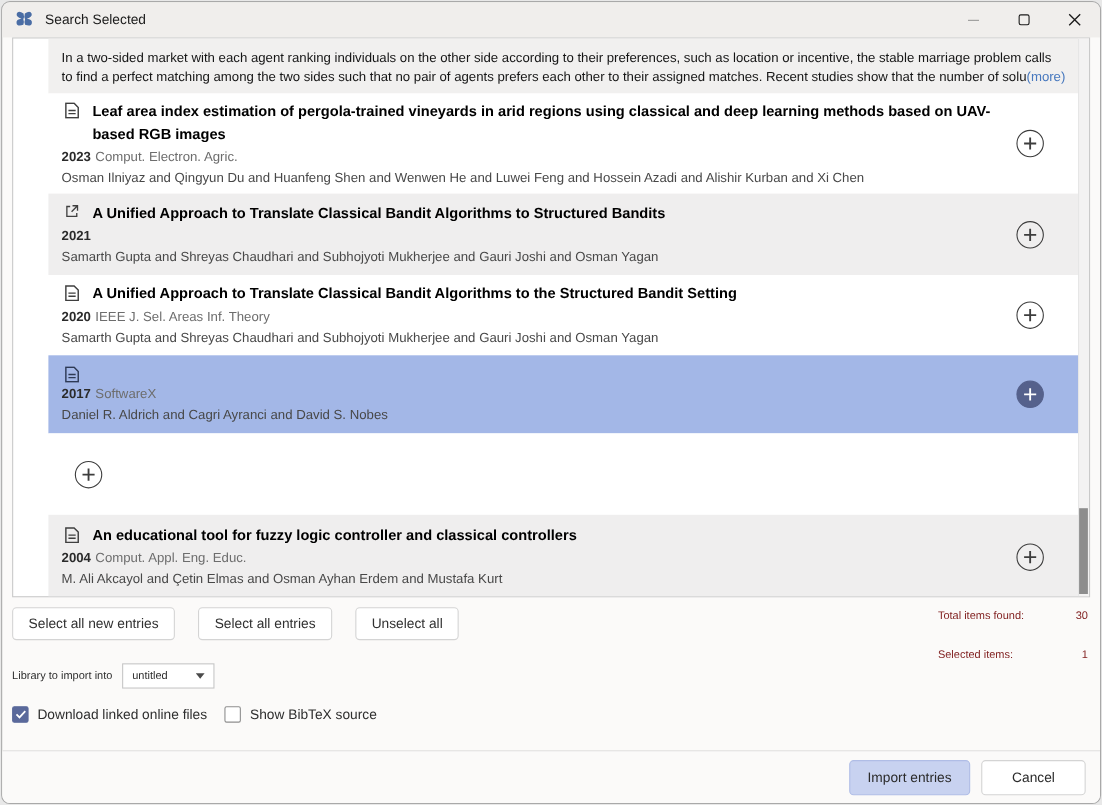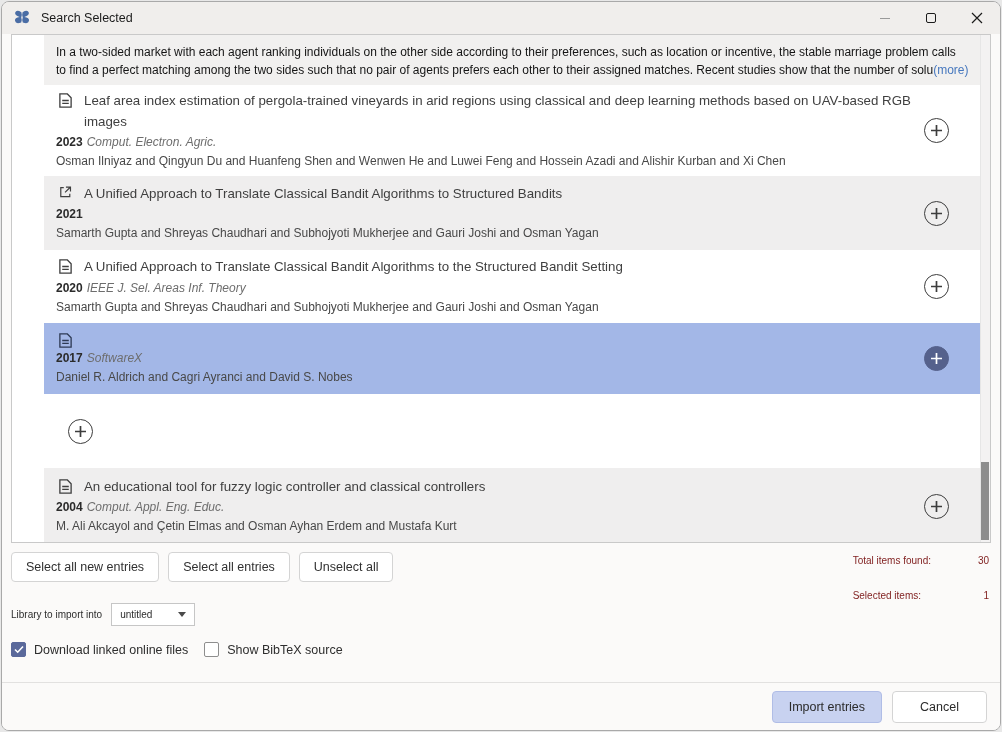--- a/index.html
+++ b/index.html
@@ -24,37 +24,37 @@
   .abstract-row { background:#f1f0ef; min-height:47px; padding:8px 12px 6px; font-size:12px; color:#151515; line-height:1.5; }
   .abstract-line { white-space:nowrap; overflow:hidden; }
   .more-link { color:#4778be; cursor:pointer; }
   .row { display:flex; align-items:center; padding:6px 12px; }
   .row.white { background:#ffffff; }
   .row.gray  { background:#efeeee; }
   .row.selected { background:#a3b7e7; }
   .row-main { flex:1; min-width:0; }
   .title-line { display:flex; align-items:flex-start; }
   .entry-icon { width:15px; flex:0 0 15px; margin:2px 11px 0 2px; color:#3f3f3f; }
-  .entry-title { font-size:13.3px; font-weight:normal; color:#404040; line-height:1.55; }
+  .entry-title { font-size:13.3px; font-weight:bold; color:#000000; line-height:1.55; }
   .meta-line { font-size:12px; margin-top:3px; }
   .entry-year { font-weight:bold; color:#2b2b2b; }
-  .entry-journal { color:#6d6d6d; margin-left:4px;font-style:italic; }
+  .entry-journal { color:#6d6d6d; margin-left:4px; }
   .authors-line { font-size:12px; color:#484848; margin-top:4px; line-height:1.4; }
   .plus-btn { width:25px; height:25px; border-radius:50%; border:1.6px solid #3d3d3d; background:transparent;
               display:flex; align-items:center; justify-content:center; flex-shrink:0; margin:0 29px 0 12px; cursor:pointer; }
   .plus-btn svg { stroke:#3d3d3d; }
   .row.selected .plus-btn { background:#55618c; border-color:#55618c; }
   .row.selected .plus-btn svg { stroke:#ffffff; }
   .r-abstract { min-height:47px; } .r-0 { min-height:88px; } .r-1 { min-height:74px; }
   .r-2 { min-height:73px; } .r-3 { min-height:71px; } .r-4 { min-height:74px; } .r-5 { min-height:76px; }
   .scroll-track { position:absolute; top:0; right:0; width:10px; height:100%; background:#f3f2f2; border-left:1px solid #e6e6e6; }
   .scroll-thumb { position:absolute; right:1px; bottom:2px; width:8px; height:78px; background:#8d8d8d; cursor:grab; }
   
   .mid-row { display:flex; justify-content:space-between; align-items:flex-start; margin-top:9px; }
-  .btn-group { display:flex; gap:9px; }
+  .btn-group { display:flex; gap:21px; }
   .btn { background:#fff; border:1px solid #d4d4d4; border-radius:4px; padding:7px 14px; font-size:12.5px; color:#303030; cursor:pointer; }
   .stats { display:grid; grid-template-columns:auto 34px; column-gap:6px; row-gap:8px; font-size:10px; color:#7f1d1d; margin:3px 2px 0 0;gap:24px; }
   .stats .val { text-align:right; }
   .library-row { display:flex; align-items:center; gap:9px; margin-top:2px; font-size:10px; color:#2e2e2e; }
   .select-box { border:1px solid #c6c6c6; background:#fff; min-width:84px; padding:5px 8px; display:flex; align-items:center; justify-content:space-between; cursor:pointer; }
   .chevron { width:0; height:0; border-left:4.5px solid transparent; border-right:4.5px solid transparent; border-top:5px solid #4a4a4a; }
   .options-row { display:flex; align-items:center; margin-top:16px; font-size:12.5px; color:#2e2e2e; }
   .checkbox { width:15px; height:15px; border:1px solid #8e8e8e; border-radius:2px; background:#fff; margin-right:8px; flex-shrink:0; cursor:pointer; display:flex; align-items:center; justify-content:center; }
   .checkbox.checked { background:#5a699b; border-color:#5a699b; }
   .cb-label { margin-right:16px; }

